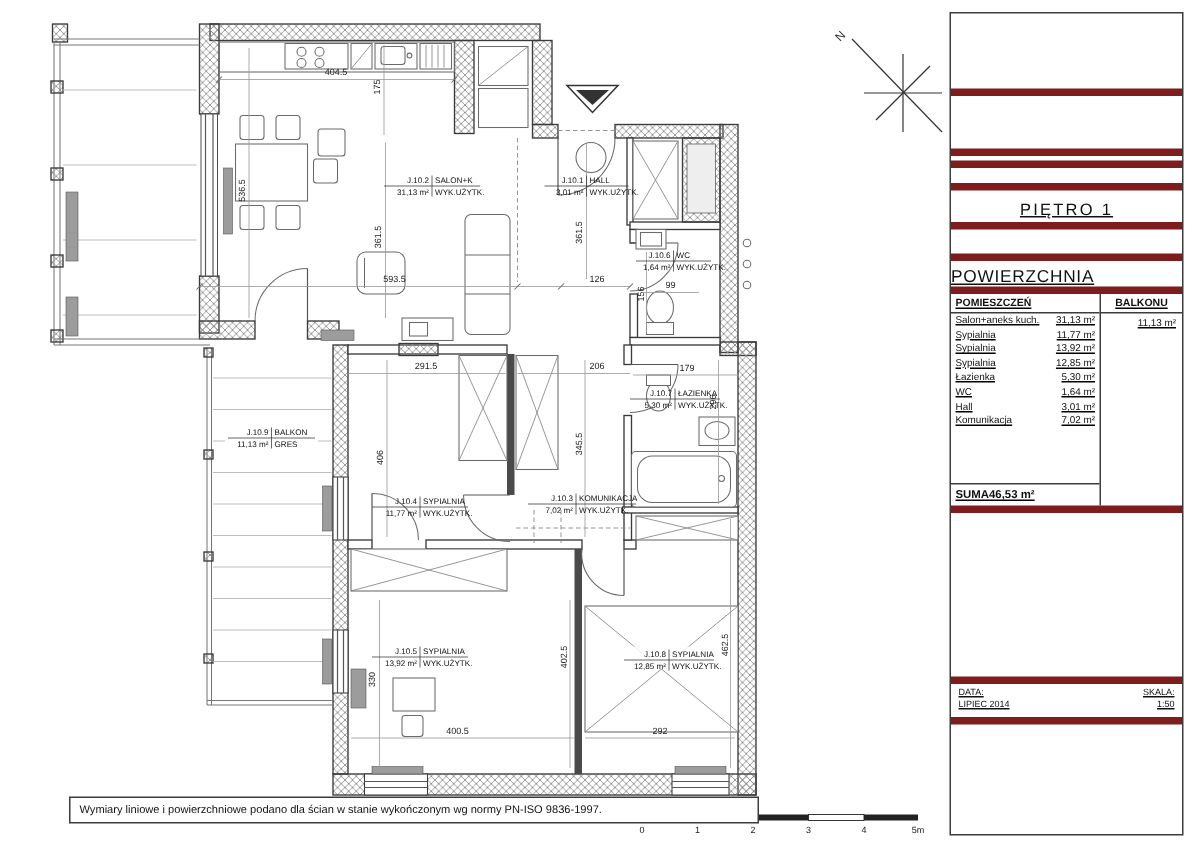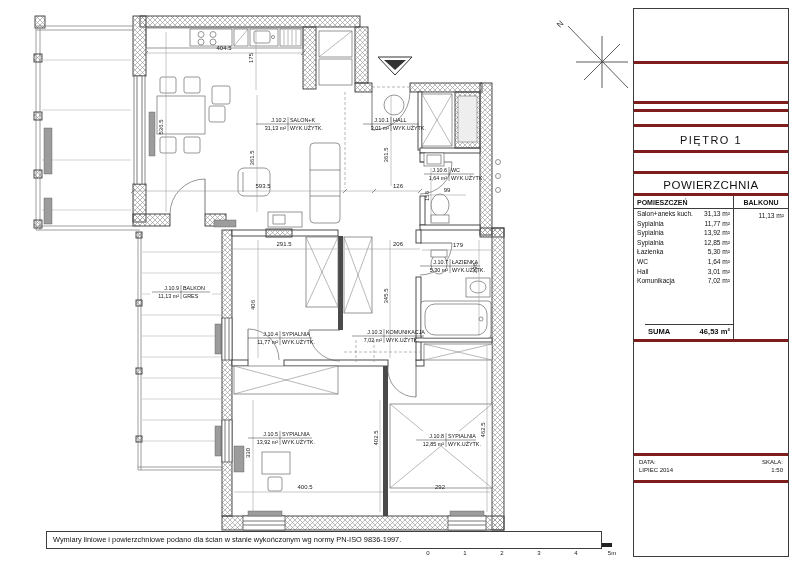--- a/index.html
+++ b/index.html
@@ -18,35 +18,35 @@
   .lbl{font-size:5.4px;fill:#111;}
   .lline{stroke:#333;stroke-width:0.5;}
   .dash{stroke:#888;stroke-width:0.6;stroke-dasharray:3 2;fill:none;}
   .gray{fill:#9c9c9c;stroke:#555;stroke-width:0.4;}
   .rail{stroke:#777;stroke-width:0.7;fill:none;}
   .deck{stroke:#b5b5b5;stroke-width:0.6;}
   .north{stroke:#333;stroke-width:0.8;}
 
   
   .tb{position:absolute;left:633px;top:8px;width:156px;height:549px;border:1px solid #3c3c3c;background:#fff;box-sizing:border-box;display:flex;flex-direction:column;}
-  .tb .row{border-bottom:3px solid #7f1d1d;box-sizing:border-box;flex:0 0 auto;}
+  .tb .row{border-bottom:5px solid #7f1d1d;box-sizing:border-box;flex:0 0 auto;text-decoration:underline;}
   .tb .r-floor{height:26px;line-height:26px;text-align:center;font-size:11px;letter-spacing:1.5px;color:#111;}
-  .tb .r-area-hdr{height:22px;line-height:22px;text-align:center;font-size:11.5px;letter-spacing:0.5px;color:#111;}
+  .tb .r-area-hdr{height:22px;line-height:22px;text-align:left;font-size:11.5px;letter-spacing:0.5px;color:#111;}
   .areatbl{height:146px;display:flex;}
   .atleft{width:100px;border-right:1px solid #3c3c3c;box-sizing:border-box;display:flex;flex-direction:column;}
   .atright{flex:1;display:flex;flex-direction:column;}
   .athdr{height:13px;line-height:13px;border-bottom:1px solid #3c3c3c;font-size:7px;font-weight:bold;color:#111;padding:0 3px;box-sizing:border-box;}
   .atright .athdr{text-align:center;padding:0;}
   .atrow{display:flex;justify-content:space-between;font-size:6.6px;line-height:9.6px;height:9.6px;padding:0 3px;color:#111;}
-  .suma{margin-top:auto;border-top:1px solid #3c3c3c;height:14px;line-height:13px;display:flex;justify-content:space-between;font-size:7.6px;font-weight:bold;padding:0 3px;color:#111;margin-left:11px;}
+  .suma{margin-top:auto;border-top:1px solid #3c3c3c;height:14px;line-height:13px;display:flex;font-size:7.6px;font-weight:bold;padding:0 3px;color:#111;}
   .balval{text-align:right;font-size:6.6px;line-height:11px;padding:1px 4px 0 0;color:#111;}
   .dsrow{height:27px;display:flex;justify-content:space-between;font-size:6px;line-height:7.5px;padding:3px 5px;box-sizing:border-box;color:#111;}
   .dsrow .right{text-align:right;}
 
-  .disclaimer{position:absolute;left:46px;top:531px;width:556px;height:18px;border:1px solid #3c3c3c;box-sizing:border-box;font-size:7.4px;line-height:16px;padding-left:6px;color:#111;background:#fff;}
+  .disclaimer{position:absolute;left:46px;top:531px;width:460px;height:18px;border:1px solid #3c3c3c;box-sizing:border-box;font-size:7.4px;line-height:16px;padding-left:6px;color:#111;background:#fff;}
 </style>
 </head>
 <body>
 
 <div class="sheet">
 
 <svg width="633" height="566" viewBox="0 0 633 566">
   <defs>
     <pattern id="xh" width="5" height="5" patternUnits="userSpaceOnUse">
       <path d="M0 5L5 0M0 0L5 5" stroke="#8f8f8f" stroke-width="0.6" fill="none"></path>

